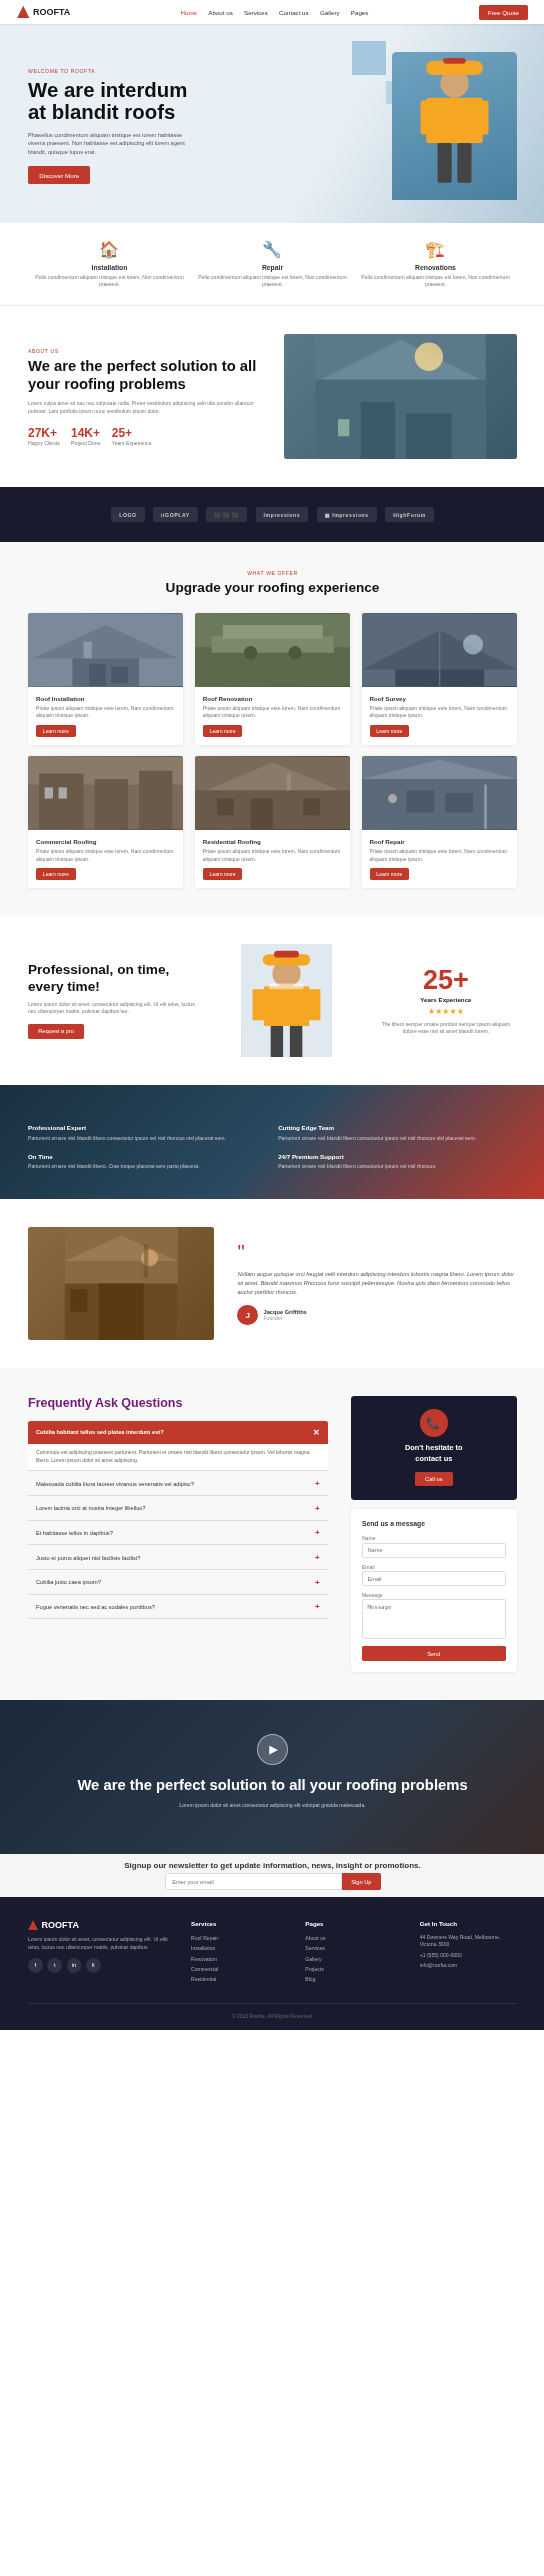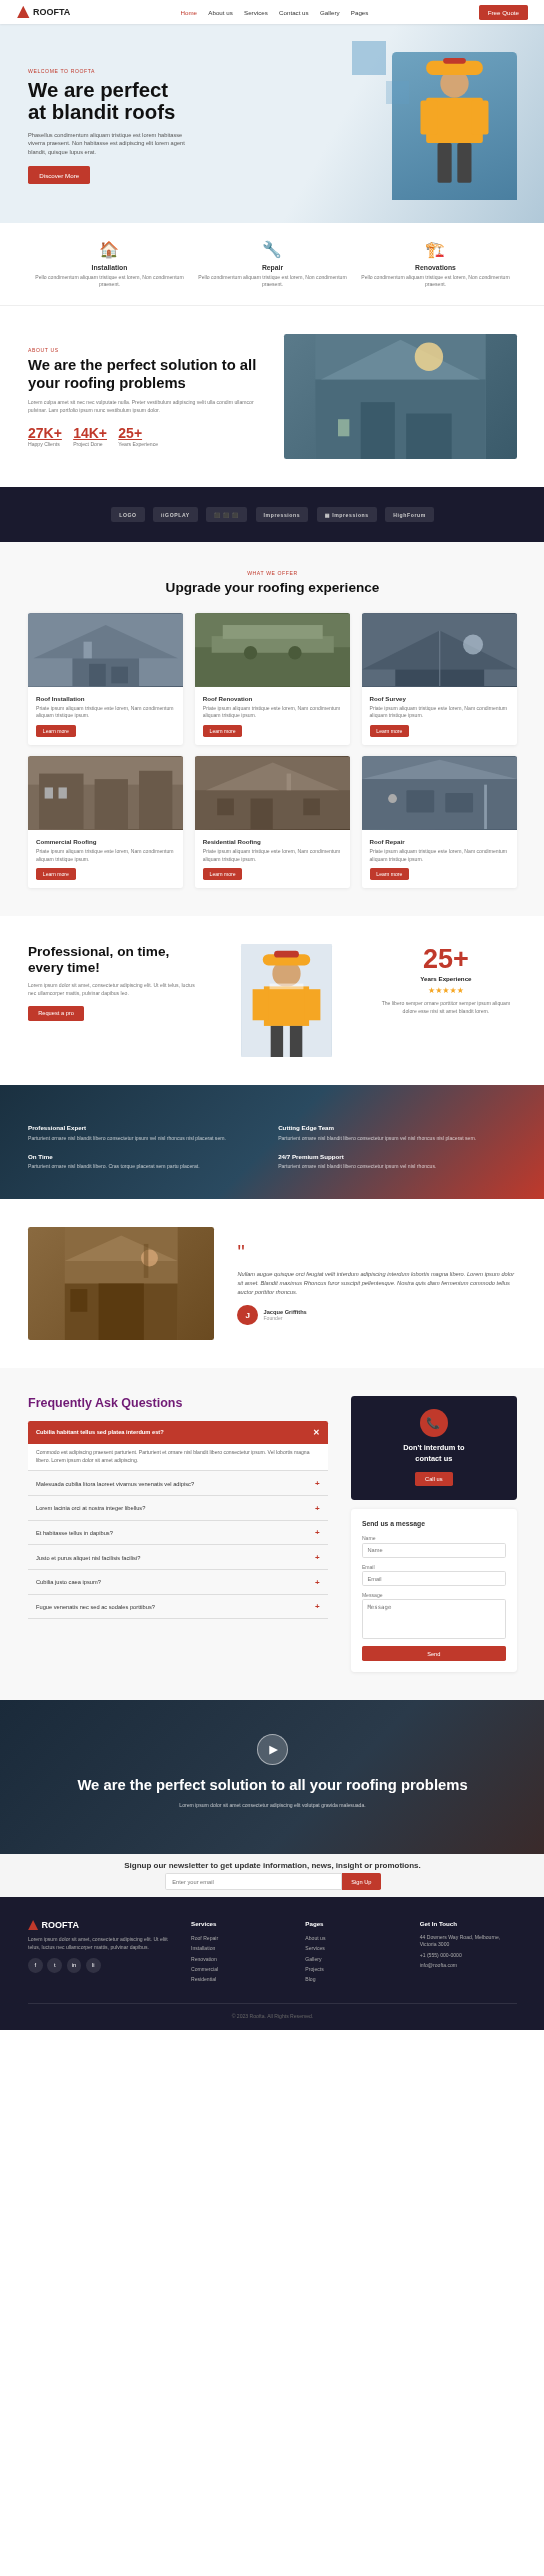--- a/index.html
+++ b/index.html
@@ -53,21 +53,21 @@
     
     .perfect-solution {
       display: flex; padding: 28px 28px; gap: 23px; align-items: center; background: #fff;
     }
     .perfect-left { flex: 1; }
     .section-tag { font-size: 5.1px; color: #c0392b; text-transform: uppercase; letter-spacing: 0.6px; margin-bottom: 4.5px; }
     .section-title { font-size: 14.8px; font-weight: 900; color: #111; margin-bottom: 6.8px; line-height: 1.2; }
     .section-desc { font-size: 5.1px; color: #777; line-height: 1.5; margin-bottom: 10.2px; }
     .stats { display: flex; gap: 11.3px; margin-top: 6.8px; }
     .stat { }
-    .stat-num { font-size: 14px; font-weight: 900; color: #c0392b; text-decoration: underline; }
+    .stat-num { font-size: 12px; font-weight: 900; color: #c0392b; }
     .stat-label { font-size: 5.1px; color: #777; }
     .perfect-right {
       flex: 1; height: 125px; background: #888; border-radius: 2.3px; overflow: hidden;
       background: linear-gradient(135deg, #5a7a8a, #3a5a6a);
       display: flex; align-items: center; justify-content: center;
     }
 
     
     .trusted-strip {
       background: #1a1a2e; color: #fff; padding: 20px 28px; display: flex; gap: 23px; align-items: center;
@@ -89,21 +89,21 @@
     .services-grid { display: grid; grid-template-columns: repeat(3, 1fr); gap: 11.3px; }
     .service-card { background: #fff; border-radius: 2.3px; overflow: hidden; box-shadow: 0 0.6px 3.4px rgba(0,0,0,0.07); }
     .service-card-img { width: 100%; height: 74px; background: linear-gradient(135deg, #666, #444); display: flex; align-items: center; justify-content: center; color: rgba(255,255,255,0.2); font-size: 23px; }
     .service-card-body { padding: 8px; }
     .service-card-title { font-weight: 700; font-size: 6.2px; margin-bottom: 3.4px; }
     .service-card-desc { font-size: 5.1px; color: #777; line-height: 1.4; margin-bottom: 5.7px; }
     .learn-btn { background: #c0392b; color: #fff; border: none; padding: 2.8px 6.8px; border-radius: 1.7px; font-size: 5.1px; cursor: pointer; }
 
     
     .professional-strip {
-      display: flex; padding: 28px 28px; gap: 17px; background: #fff;
+      display: flex; padding: 28px 28px; gap: 17px; align-items: center; background: #fff;
     }
     .prof-left { flex: 1.2; }
     .prof-title { font-size: 13.6px; font-weight: 900; color: #111; margin-bottom: 5.7px; line-height: 1.2; }
     .prof-desc { font-size: 5.1px; color: #777; line-height: 1.5; margin-bottom: 8px; }
     .prof-btn { background: #c0392b; color: #fff; border: none; padding: 4.5px 10.2px; border-radius: 1.7px; font-size: 5.7px; cursor: pointer; }
     .prof-middle { flex: 1; display: flex; justify-content: center; }
     .prof-worker { width: 91px; height: 113px; background: linear-gradient(160deg, #e0e8f0, #c0d0e0); border-radius: 2.3px; display: flex; align-items: center; justify-content: center; color: #aaa; font-size: 23px; }
     .prof-right { flex: 1; text-align: center; }
     .big-number { font-size: 27px; font-weight: 900; color: #c0392b; }
     .big-number-sub { font-size: 6.2px; font-weight: 700; color: #222; margin-bottom: 4.5px; }
@@ -228,21 +228,21 @@
   </div>
   <button class="nav-btn">Free Quote</button>
 </nav>
 
 <section class="hero">
   <div class="hero-square1"></div>
   <div class="hero-square2"></div>
   <div class="hero-text">
     <div class="hero-tag">Welcome to Roofta</div>
     <h1 class="hero-title">
-      <span>We are perfect</span><br>
+      <span>We are interdum</span><br>
       <span>at blandit roofs</span>
     </h1>
     <p class="hero-desc">Phasellus condimentum aliquam tristique est lorem habitasse viverra praesent. Non habitasse est adipiscing elit lorem agent blandit, quisque lupus erat.</p>
     <button class="hero-btn">Discover More</button>
   </div>
   <div class="hero-image-area">
     <div class="hero-worker-placeholder">
       <svg class="hero-worker-svg" viewBox="0 0 160 240">
         <rect x="55" y="20" width="50" height="50" rx="25" fill="#d4a574"></rect>
         <rect x="30" y="70" width="100" height="80" fill="#f5a623" rx="4"></rect>
@@ -567,21 +567,21 @@
         <span class="faq-q-text">Fugue venenatis nec sed ac sodales porttibus?</span>
         <span class="faq-toggle">+</span>
       </div>
     </div>
 
   </div>
 
   <div class="faq-right">
     <div class="contact-card">
       <div class="contact-card-icon">📞</div>
-      <div class="contact-card-title">Don't interdum to</div>
+      <div class="contact-card-title">Don't hesitate to</div>
       <div class="contact-card-title">contact us</div>
       <br>
       <button class="contact-card-btn">Call us</button>
     </div>
 
     <div class="message-form">
       <div class="form-title">Send us a message</div>
       <div class="form-group">
         <label class="form-label">Name</label>
         <input type="text" class="form-input" placeholder="Name" style="">

